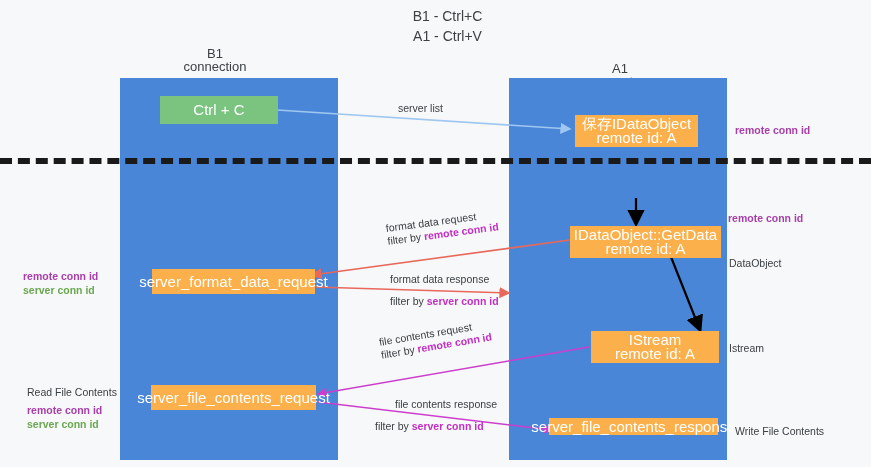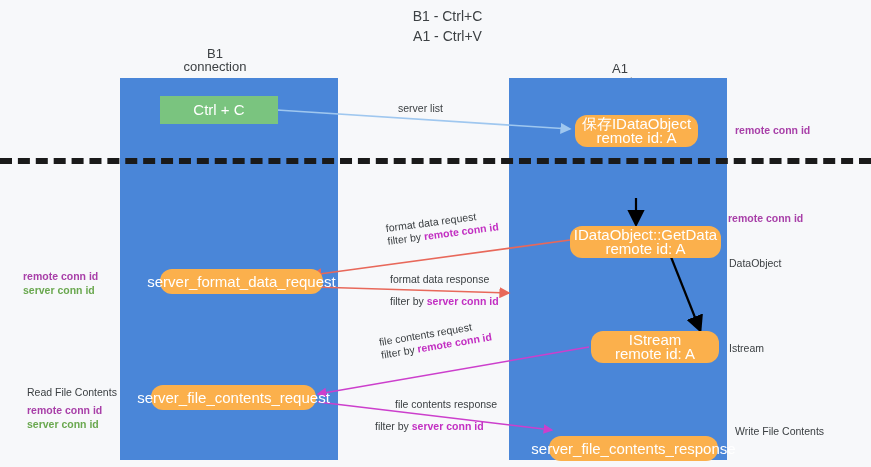--- a/index.html
+++ b/index.html
@@ -15,21 +15,21 @@
 
   .lane{position:absolute;background:#4a86d8;}
   .lane-title{position:absolute;text-align:center;color:#3c4043;font-size:13px;line-height:13px;}
 
   .node{
     position:absolute;
     display:flex;flex-direction:column;align-items:center;justify-content:center;
     color:#ffffff;font-size:15px;line-height:14px;text-align:center;
     box-sizing:border-box;
   }
-  .orange{background:#fbb04c;border-radius:12px;}
+  .orange{background:#fbb04c;}
   .green{background:#7ac47f;}
 
   .edge-label{
     position:absolute;font-size:10.5px;line-height:13px;color:#3c4043;
     white-space:nowrap;
   }
   .edge-label .em-purple{color:#c22fc2;font-weight:bold;}
   .edge-label.rot{transform-origin:left top;}
 
   .side-label{position:absolute;font-size:10.5px;line-height:14px;color:#3c4043;white-space:nowrap;}
@@ -108,35 +108,35 @@
     <div>保存IDataObject</div>
     <div>remote id: A</div>
   </div>
 
 
   <div class="node orange" style="left:570px;top:226px;width:151px;height:32px;">
     <div>IDataObject::GetData</div>
     <div>remote id: A</div>
   </div>
 
-  <div class="node orange" style="left:160px;top:269px;width:163px;height:25px;">
+  <div class="node orange" style="left:152px;top:269px;width:163px;height:25px;">
     <div>server_format_data_request</div>
   </div>
 
 
   <div class="node orange" style="left:591px;top:331px;width:128px;height:32px;">
     <div>IStream</div>
     <div>remote id: A</div>
   </div>
 
   <div class="node orange" style="left:151px;top:385px;width:165px;height:25px;">
     <div>server_file_contents_request</div>
   </div>
 
-  <div class="node orange" style="left:549px;top:436px;width:169px;height:25px;">
+  <div class="node orange" style="left:549px;top:418px;width:169px;height:17px;">
     <div>server_file_contents_response</div>
   </div>
 
   <div class="edge-label" style="left:398px;top:102px;">server list</div>
 
   <div class="edge-label rot" style="left:385px;top:222px;transform:rotate(-7.5deg);">
     <div>format data request</div>
     <div>
       <span>filter by </span><span class="em-purple">remote conn id</span>
     </div>

